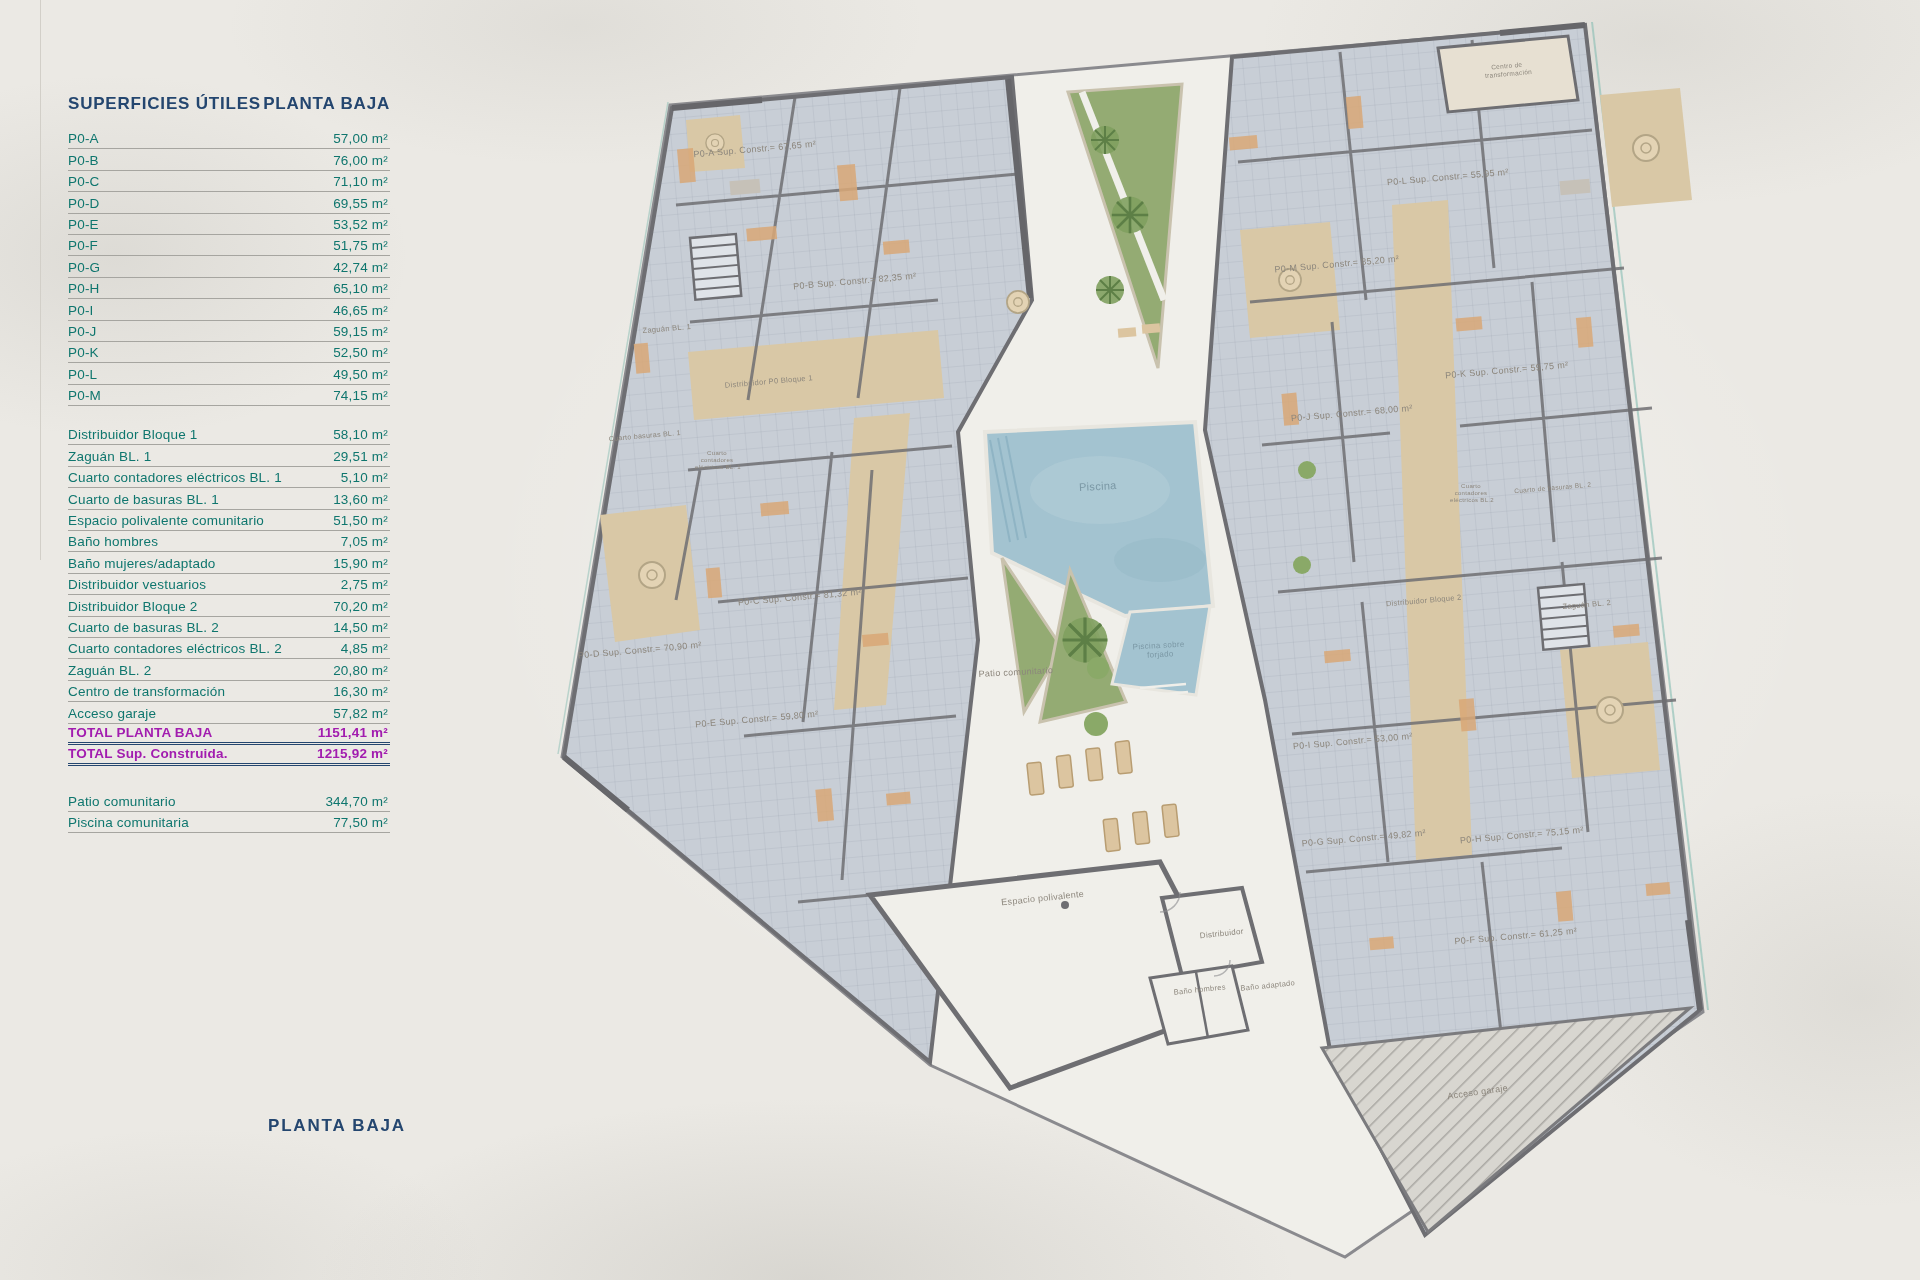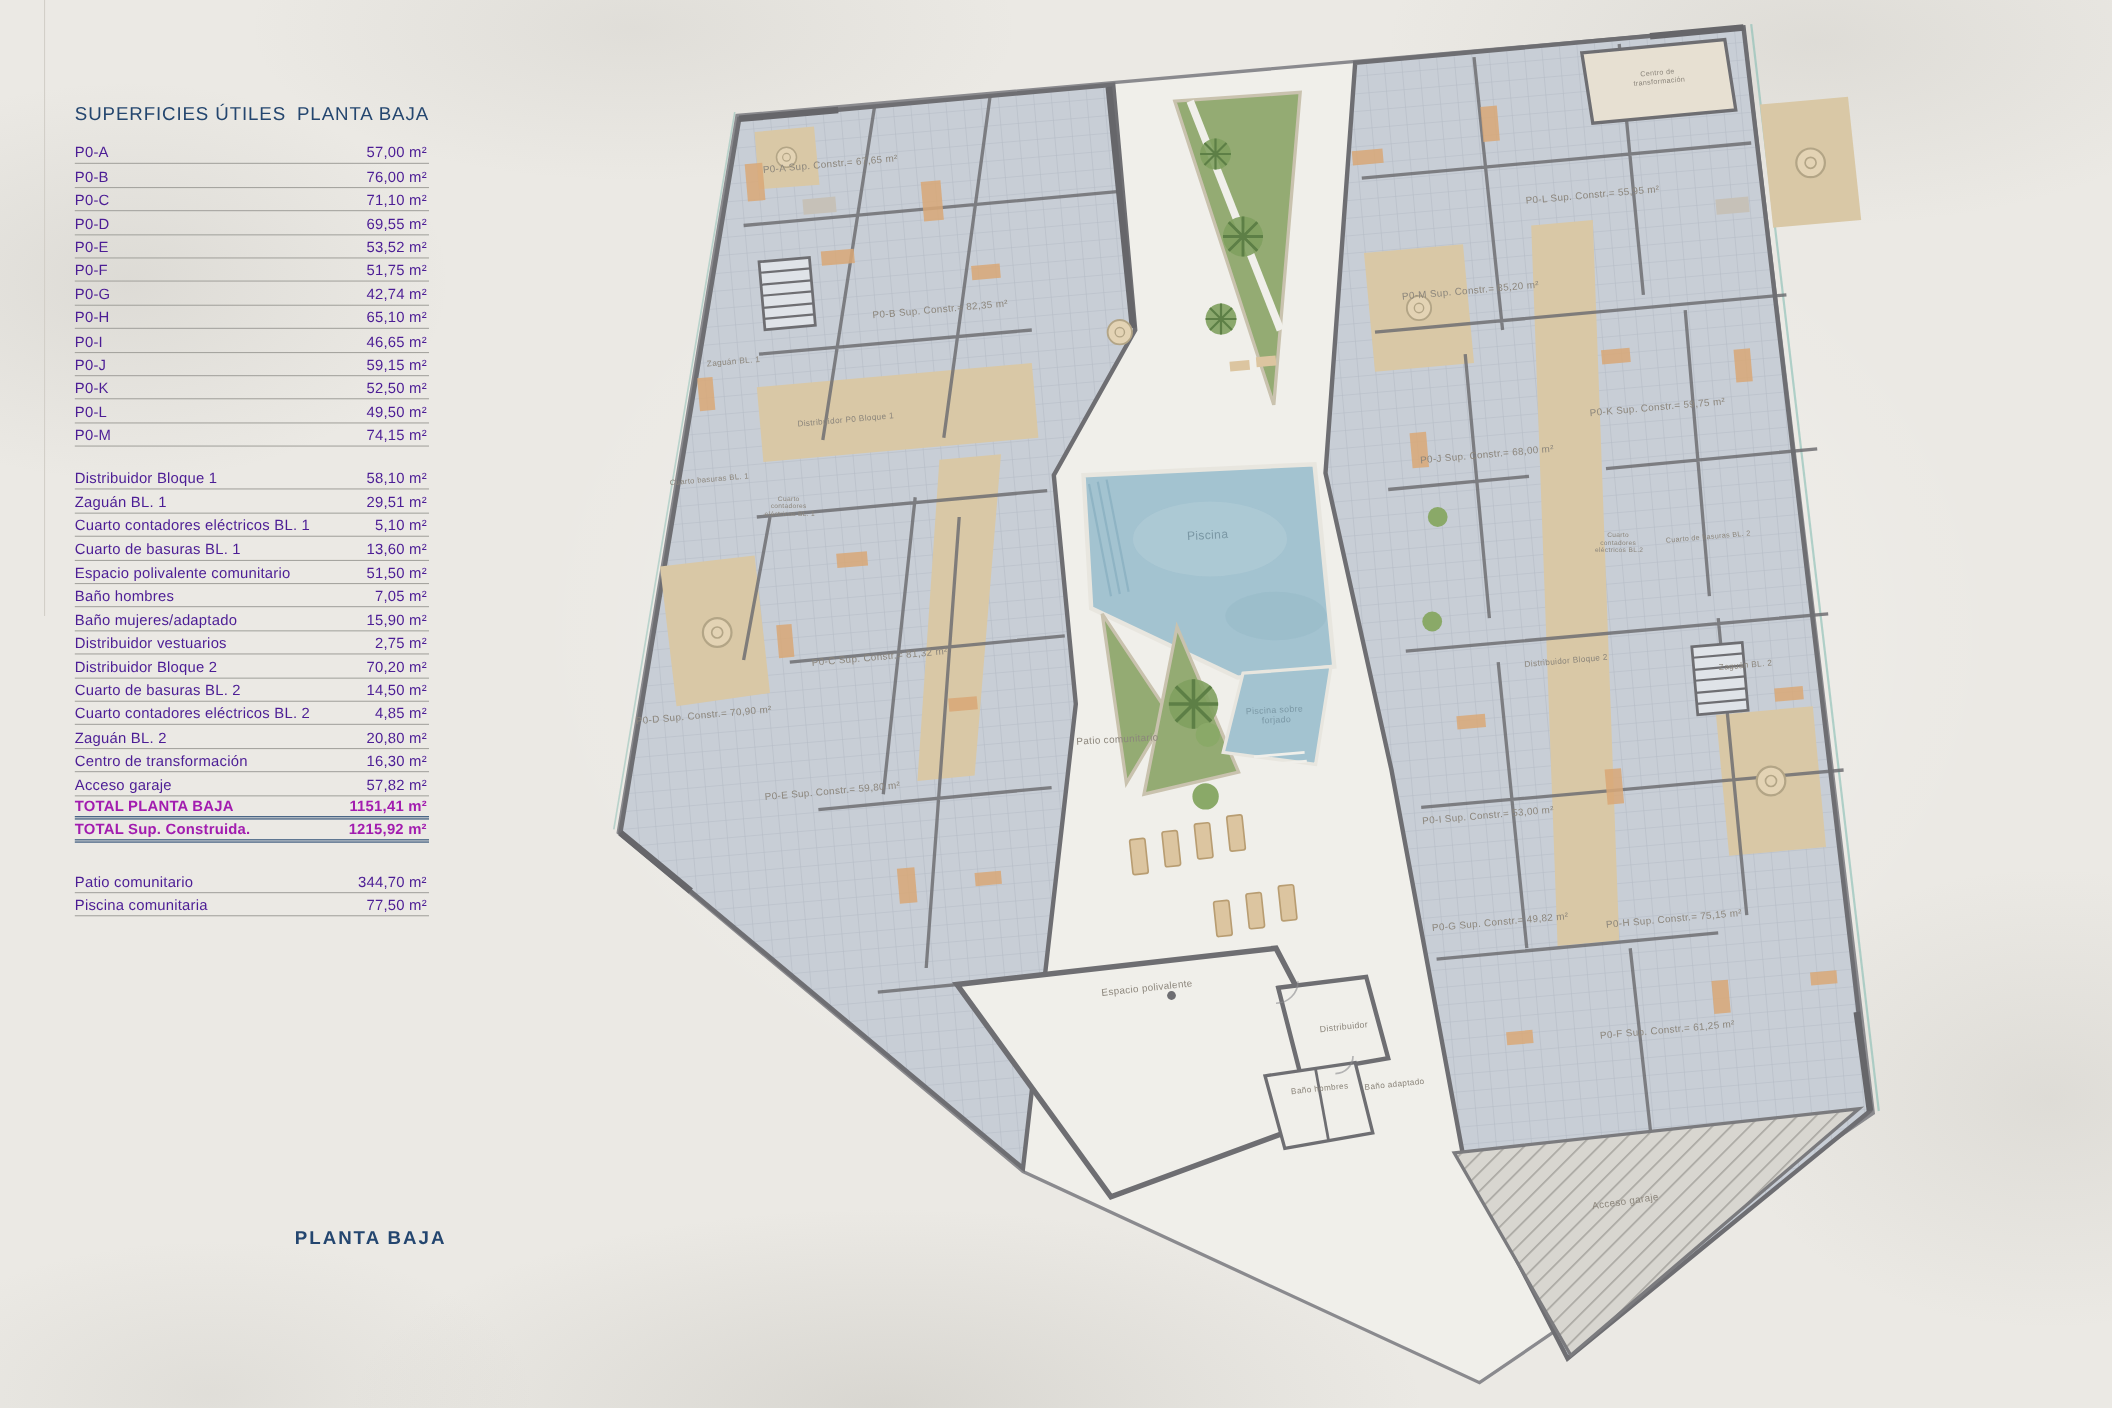--- a/index.html
+++ b/index.html
@@ -17,25 +17,25 @@
       radial-gradient(ellipse 420px 300px at 97% 78%, rgba(148,146,138,.15), transparent 70%),
       radial-gradient(ellipse 700px 260px at 42% 100%, rgba(140,138,130,.20), transparent 70%),
       radial-gradient(ellipse 420px 200px at 10% 99%, rgba(148,146,138,.13), transparent 70%),
       radial-gradient(ellipse 900px 640px at 60% 45%, rgba(255,255,255,.45), transparent 75%),
       #ebe9e4;
   }
   .left-rule{position:absolute;left:40px;top:0;width:1px;height:560px;background:#d2cfc8;}
   
   .legend{position:absolute;left:68px;top:94px;width:322px;}
   .legend-header{display:flex;justify-content:space-between;color:#24466f;
-    font-size:17px;font-weight:normal;letter-spacing:.8px;margin-bottom:14px;}
+    font-size:17px;font-weight:bold;letter-spacing:.8px;margin-bottom:14px;}
   .rows{}
   .row{display:flex;justify-content:space-between;align-items:flex-end;
     height:21.4px;border-bottom:1px solid #a6a5a0;box-sizing:border-box;
-    font-size:13.5px;color:#4c1d95;letter-spacing:.2px;padding:0 2px 2px 0;}
+    font-size:13.5px;color:#0f766e;letter-spacing:.2px;padding:0 2px 2px 0;}
   .row .val{text-align:left;}
   .gap-s{height:18px;}
   .gap-m{height:24px;}
   .row.total{color:#a21caf;font-weight:bold;border-bottom:3px double #24466f;}
   .footer-title{position:absolute;left:268px;top:1116px;color:#24466f;
     font-size:17px;font-weight:bold;letter-spacing:1.8px;}
   
   svg{position:absolute;inset:0;}
   svg text{font-family:"Liberation Sans",sans-serif;fill:#8c867c;letter-spacing:.3px;}
   svg text.pool-t{fill:#7b98a5;}

